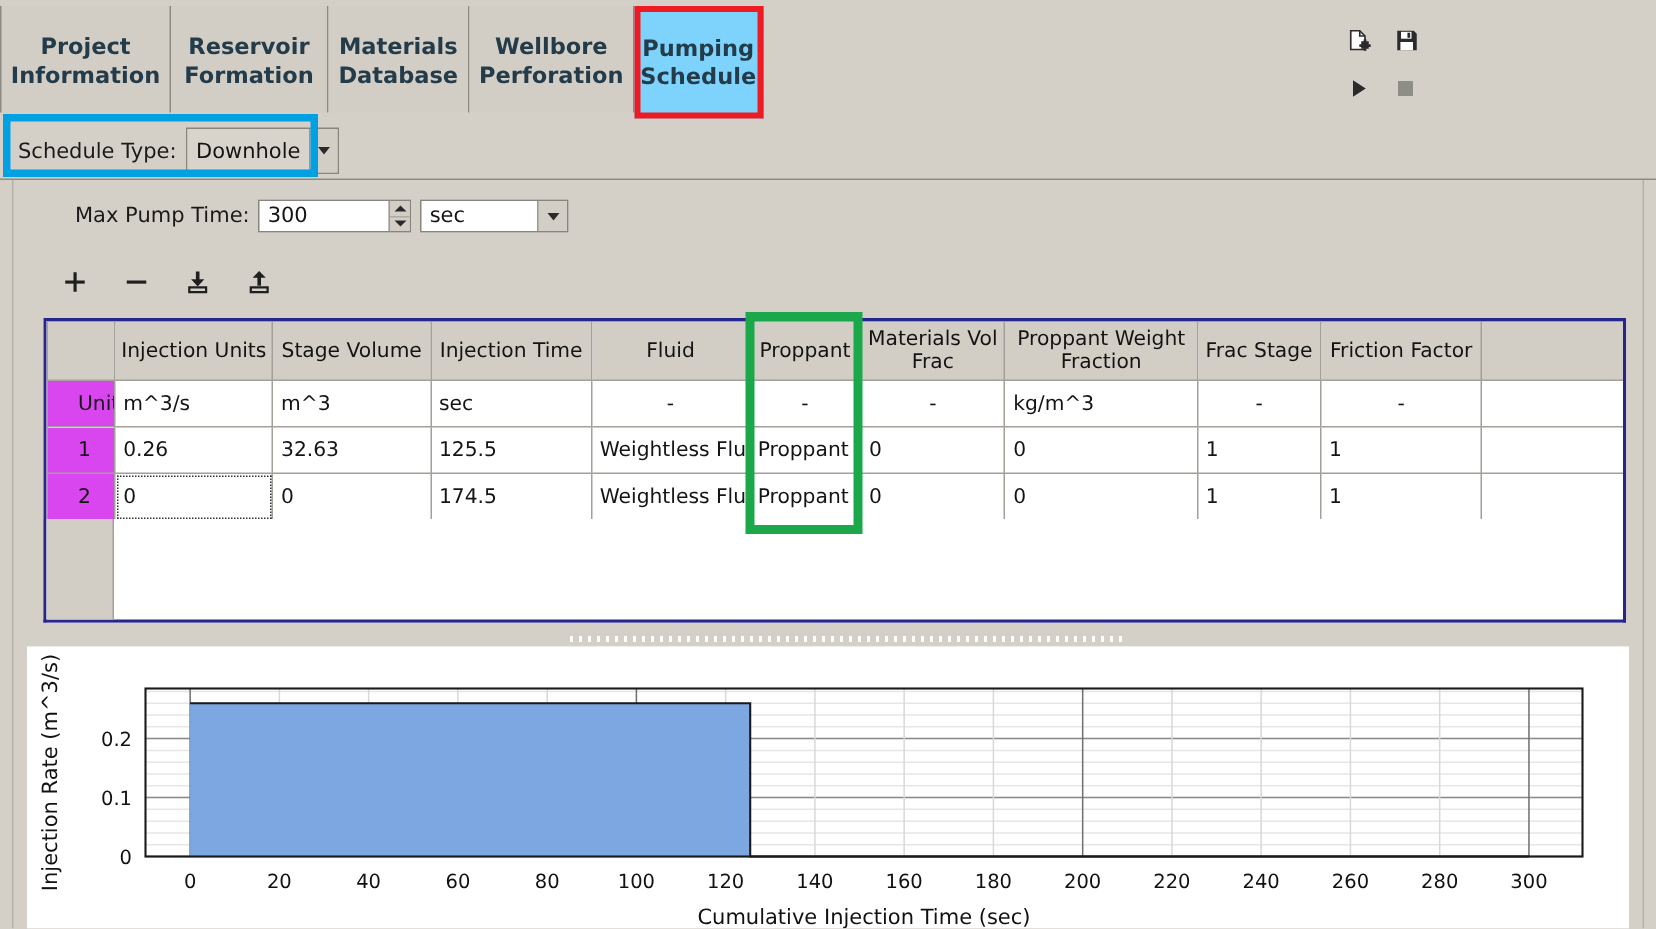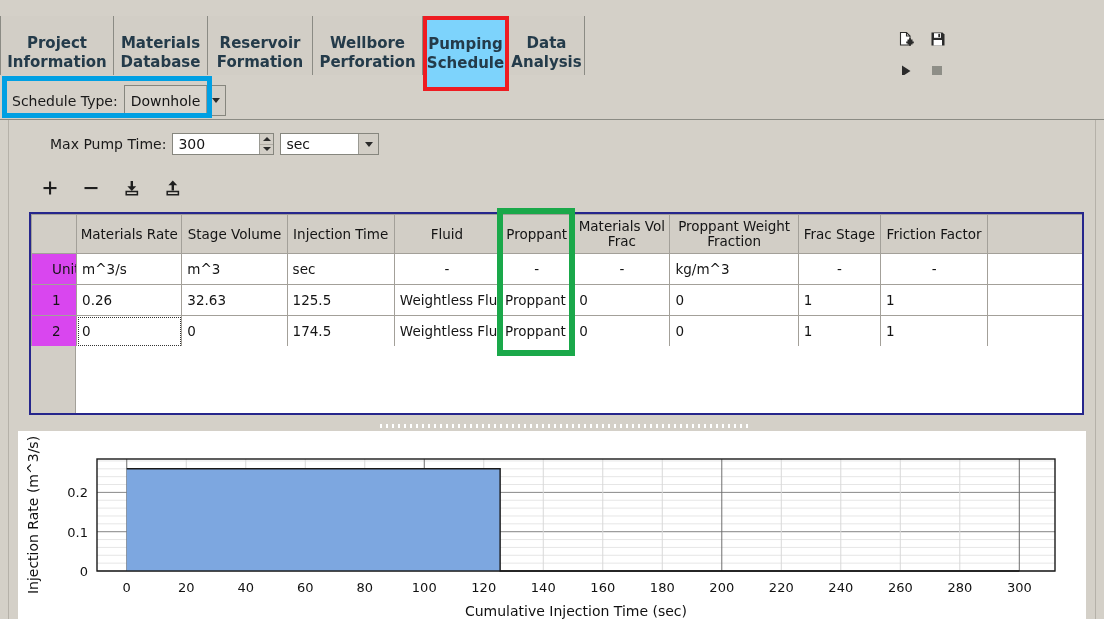--- a/index.html
+++ b/index.html
@@ -10,21 +10,21 @@
     font-family: "DejaVu Sans", sans-serif;
   }
   #app {
     position: relative;
     width: 1104px; height: 619px;
     background: #d4d0c8;
   }
 
   
   .tabstrip {
-    position: absolute; left: 0; top: 16px;
+    position: absolute; left: 0; top: 4px;
     width: 944px; height: 75px;
     background: #d4d0c8;
     box-sizing: border-box;
   }
   .tabstrip-underline {
     position: absolute; left: 0; top: 74px; width: 1104px; height: 1px;
     background: #6e6e68;
   }
   .tabs {
     position: absolute; left: 0; top: 0;
@@ -333,39 +333,35 @@
 <body>
 
 <div id="app">
 
   <div class="tabstrip">
     <div class="tabs" id="tabs-container">
         <div class="tab" style="width: 114px;">
           <span class="tab-label noselect">Project
 Information</span>
         </div>
+        <div class="tab" style="width: 105px;">
+          <span class="tab-label noselect">Reservoir
+Formation</span>
+        </div>
         <div class="tab" style="width: 94px;">
           <span class="tab-label noselect">Materials
 Database</span>
-        </div>
-        <div class="tab" style="width: 105px;">
-          <span class="tab-label noselect">Reservoir
-Formation</span>
         </div>
         <div class="tab" style="width: 110px;">
           <span class="tab-label noselect">Wellbore
 Perforation</span>
         </div>
         <div class="tab active highlight-red" style="width: 86px;">
           <span class="tab-label noselect">Pumping
 Schedule</span>
-        </div>
-        <div class="tab" style="width: 76px;">
-          <span class="tab-label noselect">Data
-Analysis</span>
         </div>
       </div>
     <div class="tabstrip-underline"></div>
 
     <div class="toolicons">
       <div class="toolicon ti-new" title="New">
         <svg width="16" height="16" viewBox="0 0 16 16">
           <path d="M2.5 1.5 h6 l3.5 3.5 v9 h-9.5 z" fill="#ffffff" stroke="#2b2b2b" stroke-width="1.1"></path>
           <path d="M8.5 1.5 v3.5 h3.5" fill="none" stroke="#2b2b2b" stroke-width="1.1"></path>
           <g fill="#2b2b2b">
@@ -473,21 +469,21 @@
           <col style="width: 74px;">
           <col style="width: 96px;">
           <col style="width: 128px;">
           <col style="width: 82px;">
           <col style="width: 107px;">
           <col style="width: 94px;">
         </colgroup>
       <thead>
           <tr id="grid-head">
             <th class="corner"></th>
-            <th class="">Materials Rate</th>
+            <th class="">Injection Units</th>
             <th class="">Stage Volume</th>
             <th class="">Injection Time</th>
             <th class="">Fluid</th>
             <th class="">Proppant</th>
             <th class="">Materials Vol Frac</th>
             <th class="">Proppant Weight Fraction</th>
             <th class="">Frac Stage</th>
             <th class="">Friction Factor</th>
             <th class="filler"></th>
           </tr>

